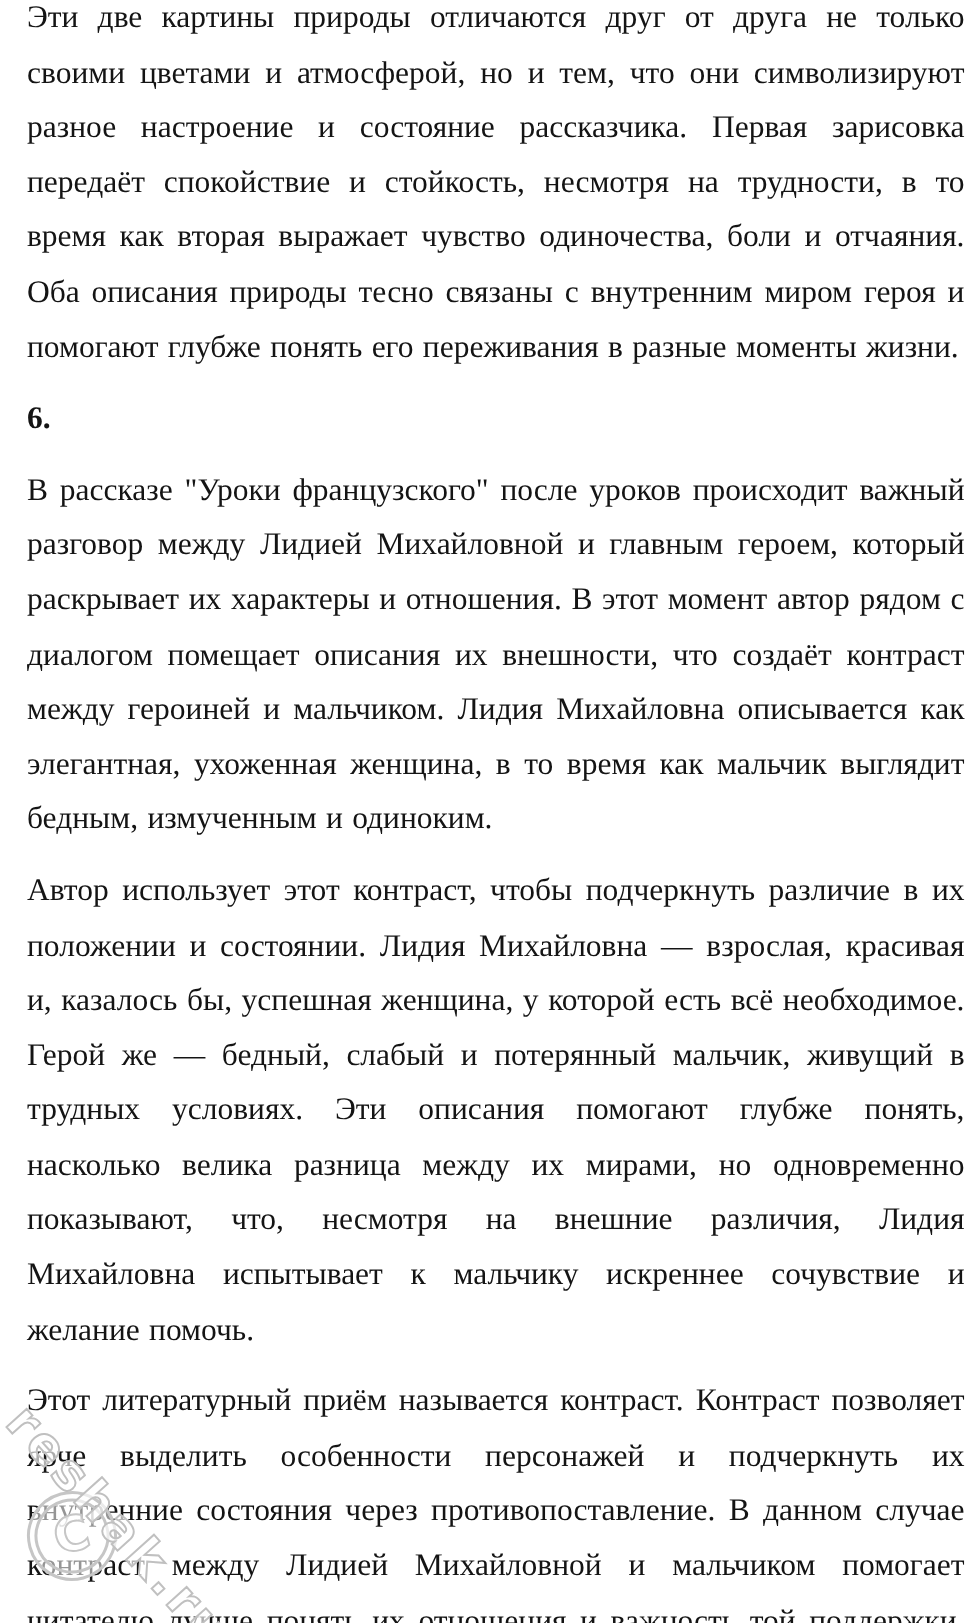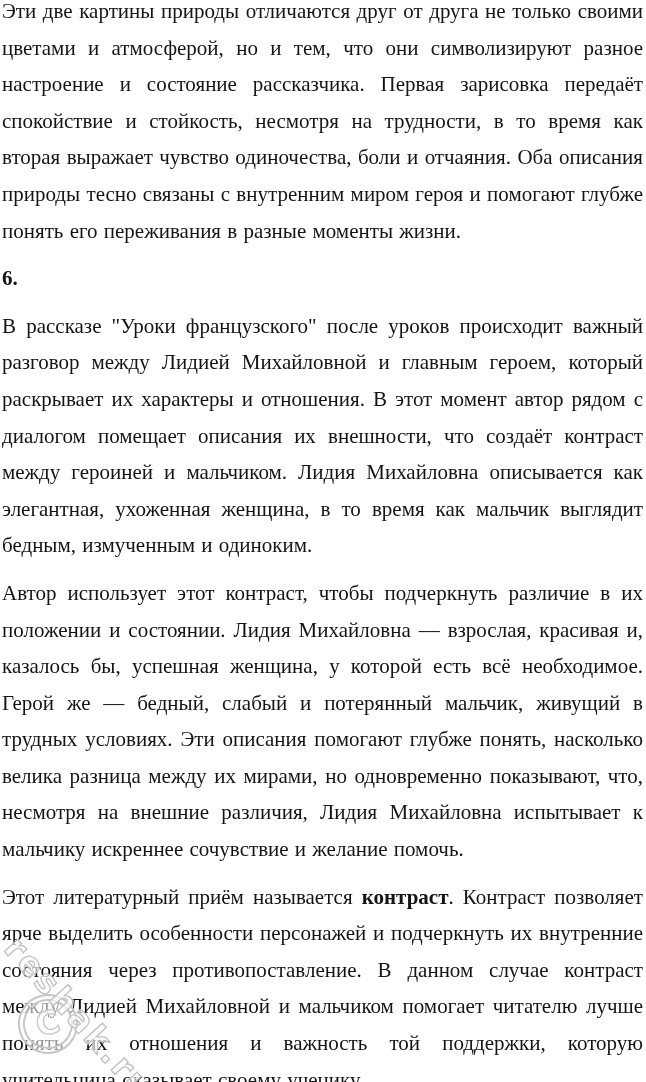--- a/index.html
+++ b/index.html
@@ -6,42 +6,42 @@
     margin: 0;
     padding: 0;
     background: #ffffff;
   }
   .page {
     position: relative;
     width: 646px;
     height: 1082px;
     overflow: hidden;
     box-sizing: border-box;
-    padding: 0 3px 0 2px;
+    padding: 0 3px 0 18px;
     background: #ffffff;
     font-family: "Liberation Serif", "DejaVu Serif", serif;
     font-size: 21px;
     line-height: 36.6px;
     color: #141414;
   }
   .para {
     margin: 0 0 11px 0;
     text-align: justify;
     word-spacing: 1px;
   }
   .para.first {
     margin-top: -7px;
   }
   .section-heading {
     margin: 0 0 11px 0;
     font-weight: bold;
     text-align: left;
   }
   .bold-term {
-    font-weight: bold;
+    font-weight: normal;
   }
   
   .watermark {
     position: absolute;
     left: 0;
     top: 0;
     width: 100%;
     height: 100%;
     pointer-events: none;
     z-index: 5;

